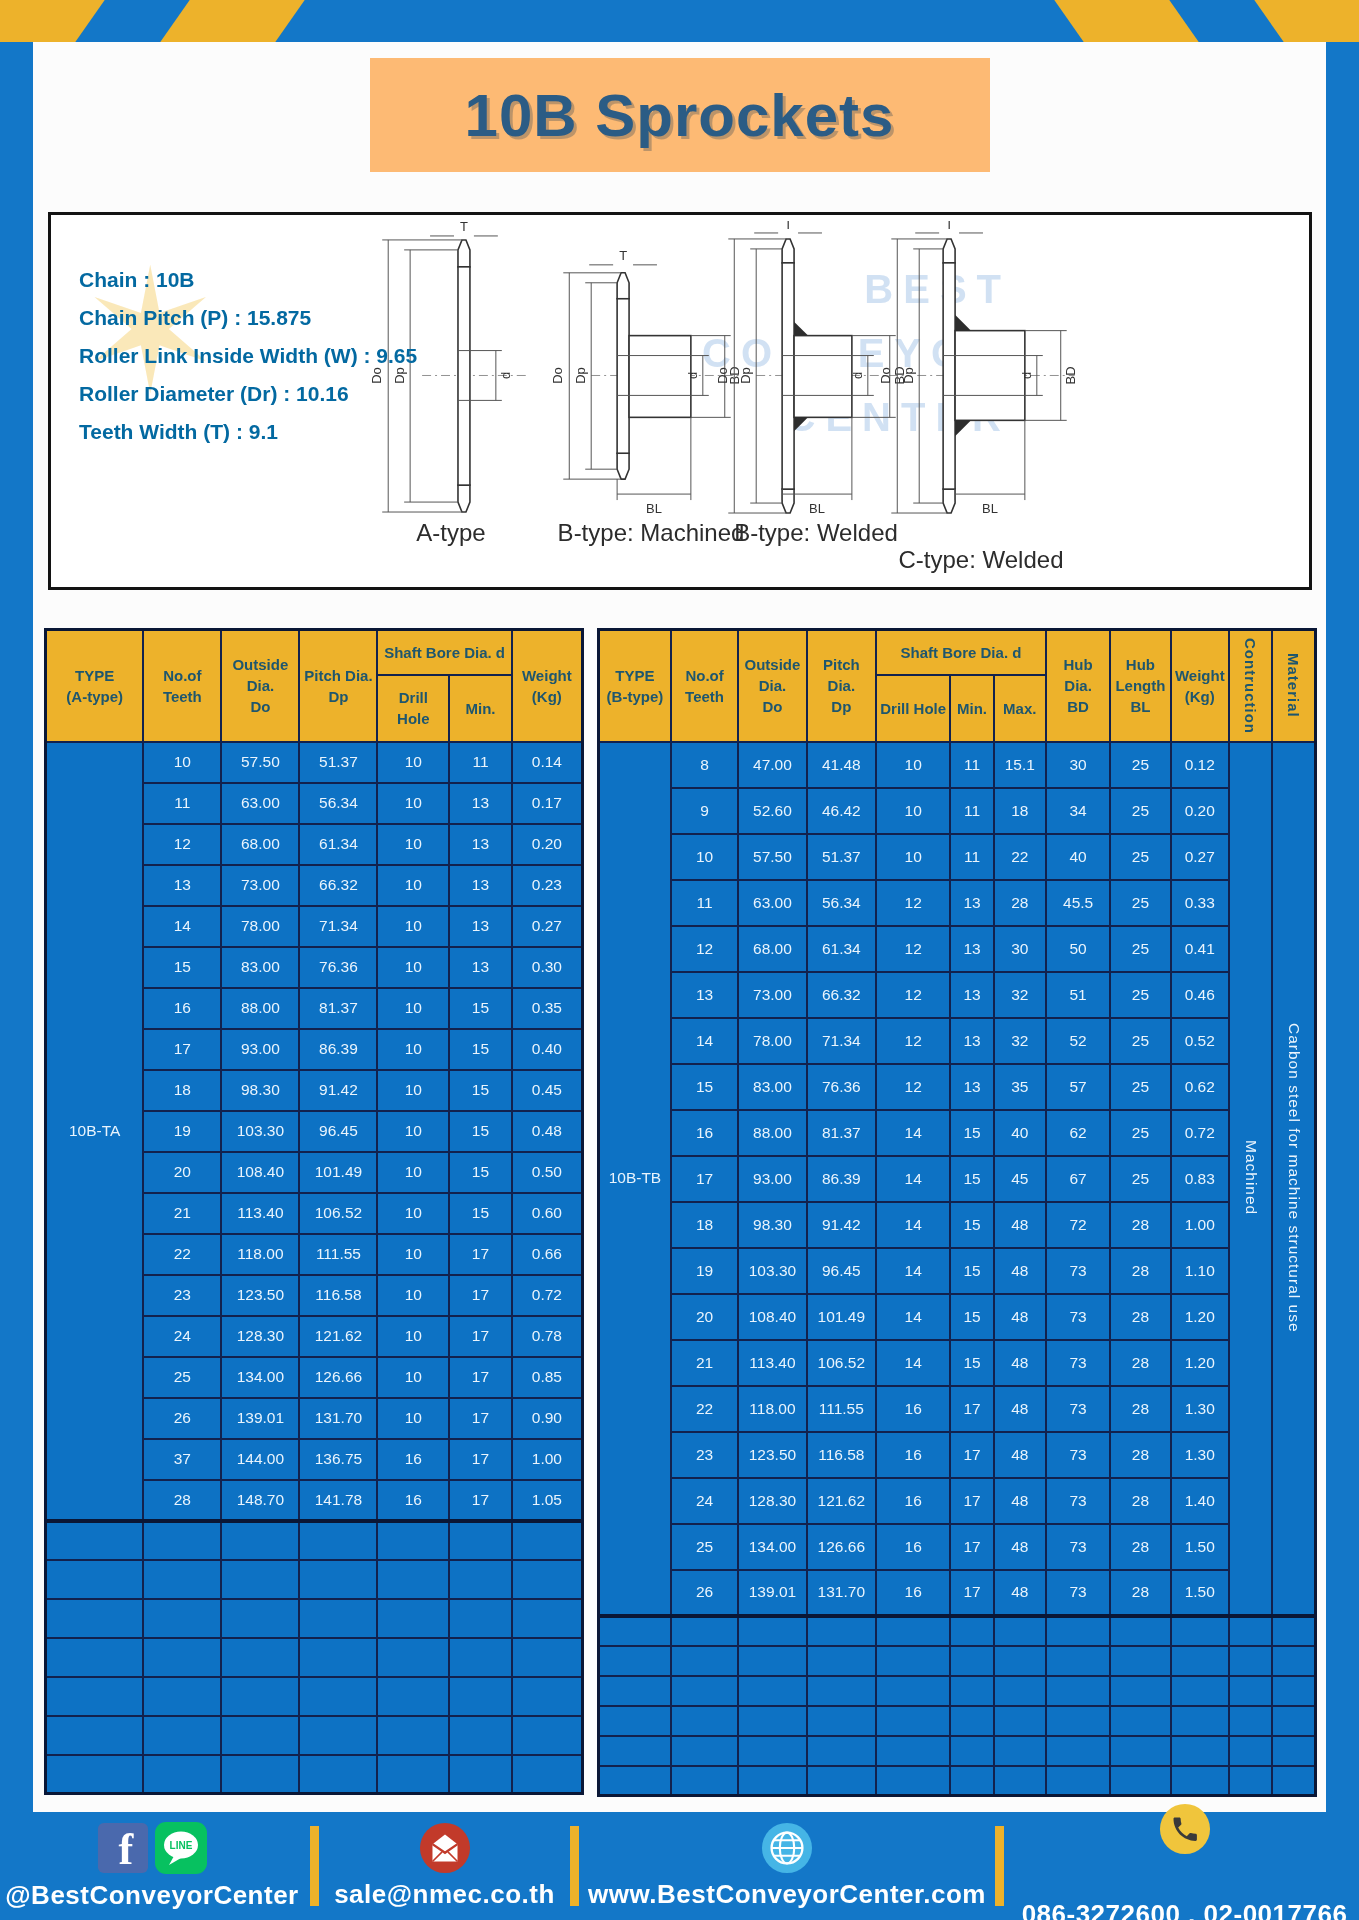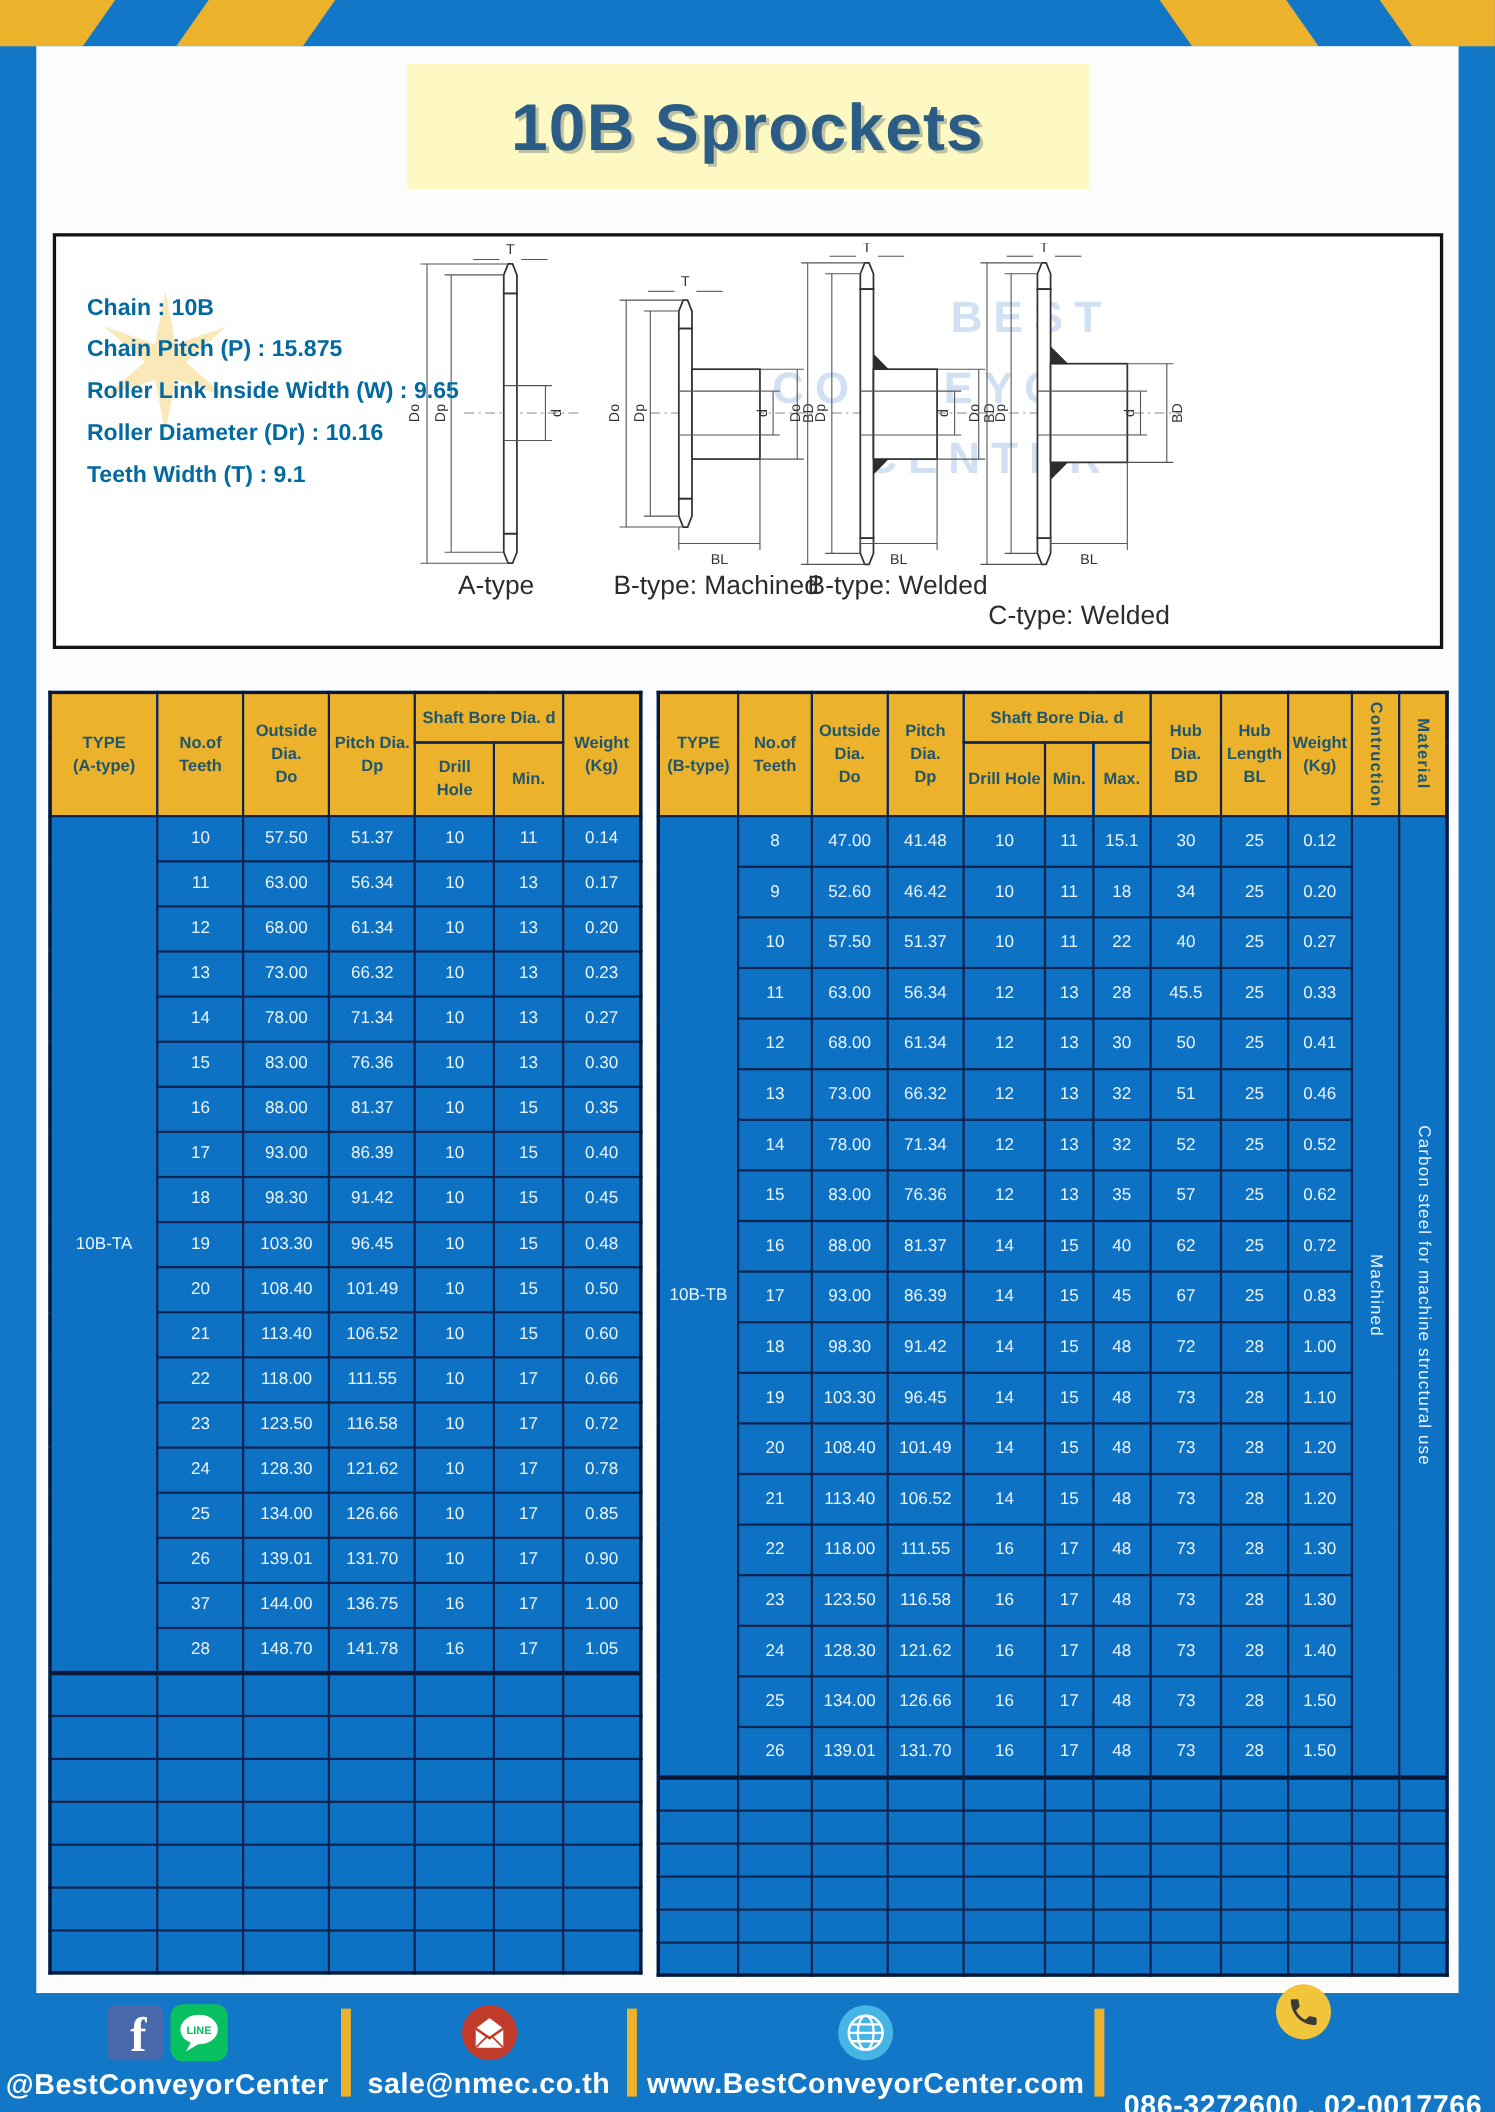--- a/index.html
+++ b/index.html
@@ -9,21 +9,21 @@
   .hazard{position:absolute;left:0;top:0;width:1359px;height:42px;background:#1377c8;overflow:hidden;}
   .stripe{position:absolute;top:-4px;height:50px;background:#edb22b;}
   .s1{left:-60px;width:150px;transform:skewX(-35deg);}
   .s2{left:175px;width:115px;transform:skewX(-35deg);}
   .s3{right:-60px;width:150px;transform:skewX(35deg);}
   .s4{right:175px;width:115px;transform:skewX(35deg);}
   
   .sheet{position:absolute;left:33px;top:42px;width:1293px;height:1770px;background:#fcfcfc;}
   
   .title-box{position:absolute;left:50%;top:58px;transform:translateX(-50%);width:620px;height:114px;
-             background:#fef9c3;display:flex;align-items:center;justify-content:center;}
+             background:#fdba74;display:flex;align-items:center;justify-content:center;}
   .title-text{font-size:60px;font-weight:bold;color:#2b5c85;letter-spacing:1px;
               text-shadow:3px 3px 0 rgba(20,50,80,.28);}
   
   .panel{position:absolute;left:48px;top:212px;width:1258px;height:372px;background:#fff;
          border:3px solid #131313;}
   .specs{position:absolute;left:28px;top:46px;color:#0369a1;font-weight:bold;font-size:21px;
          line-height:38px;z-index:2;}
   .watermark{position:absolute;left:400px;top:42px;width:560px;text-align:right;z-index:0;
              color:rgba(140,180,225,.40);font-weight:bold;font-size:40px;line-height:64px;
              letter-spacing:10px;white-space:pre-line;}

